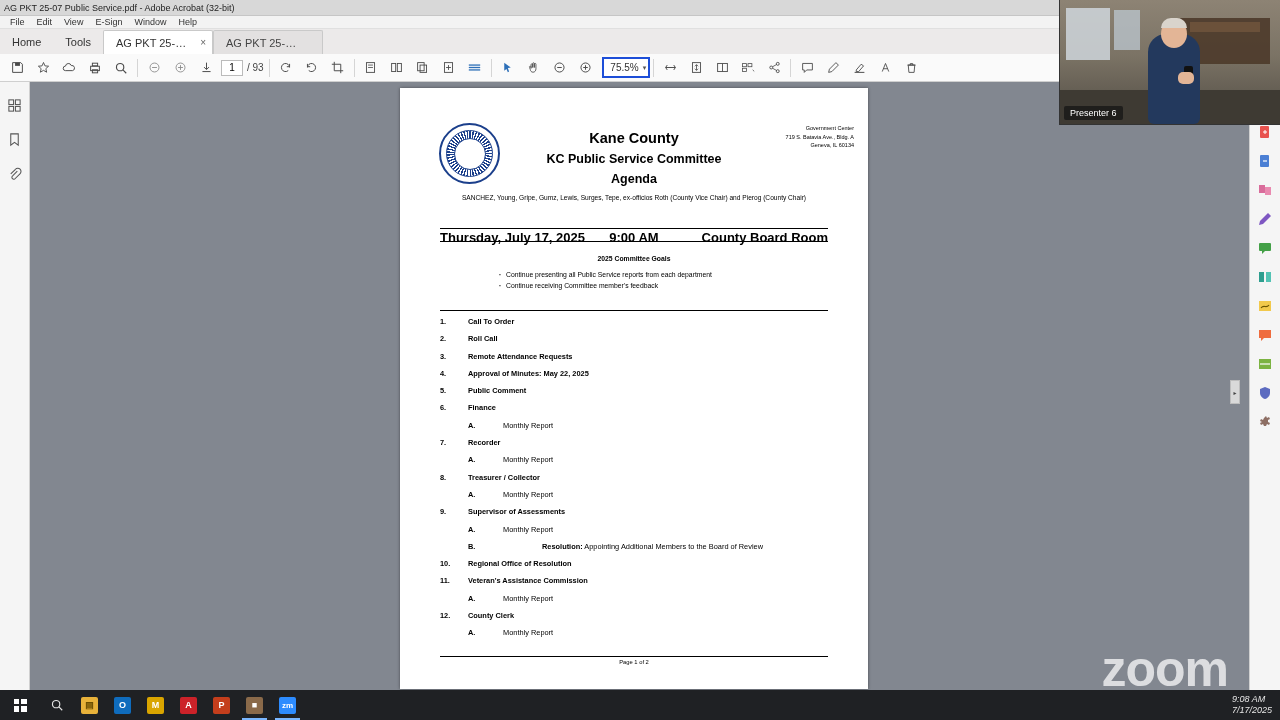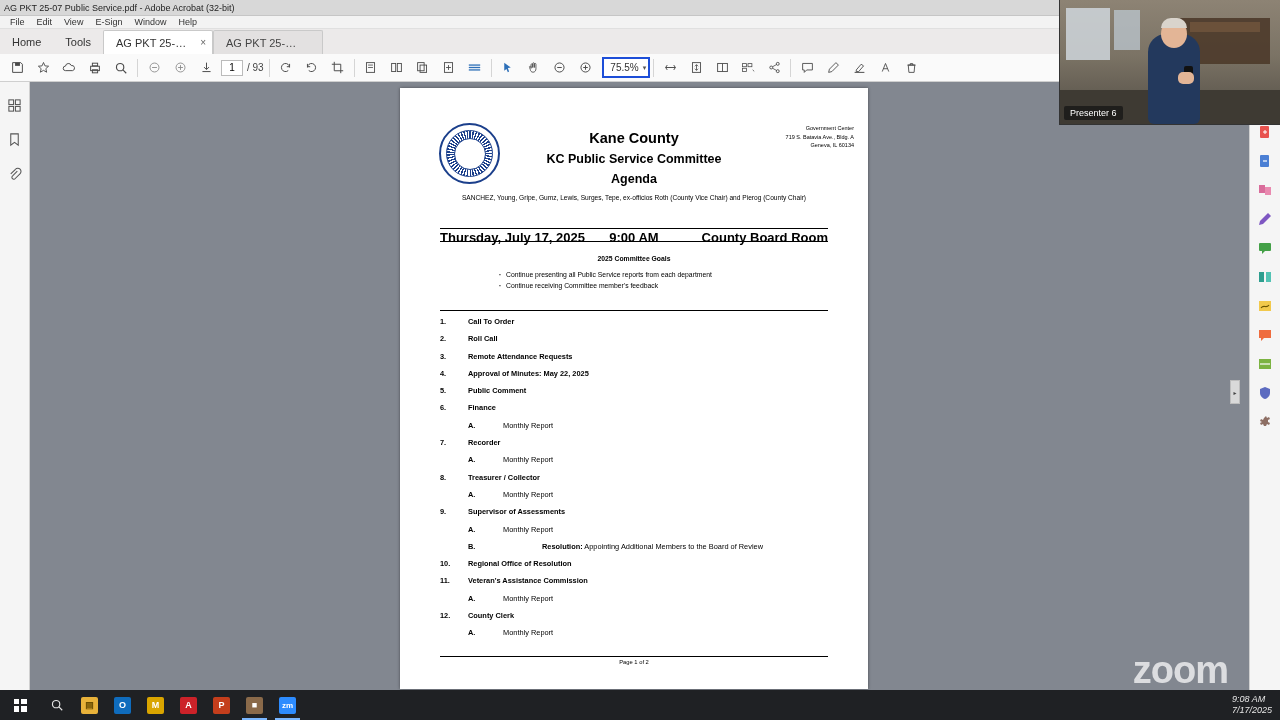--- a/index.html
+++ b/index.html
@@ -212,22 +212,22 @@
   .v-person{position:absolute;left:88px;top:34px;width:52px;height:90px;background:#23395d;border-radius:18px 18px 6px 6px;}
   .v-head{position:absolute;left:101px;top:20px;width:26px;height:28px;border-radius:50%;background:#e3b596;}
   .v-hair{position:absolute;left:101px;top:18px;width:26px;height:10px;border-radius:12px 12px 0 0;background:#d9d4cc;}
   .v-hand{position:absolute;left:118px;top:72px;width:16px;height:12px;border-radius:5px;background:#e3b596;}
   .v-phone{position:absolute;left:124px;top:66px;width:9px;height:14px;background:#111;border-radius:2px;}
   .v-label{
     position:absolute;left:4px;bottom:4px;background:rgba(20,20,20,.72);color:#fff;
     font-size:9px;padding:2px 6px;border-radius:2px;font-family:"Liberation Sans",sans-serif;
   }
   .zoomwm{
-    position:absolute;right:52px;bottom:28px;
-    font-family:"Liberation Sans",sans-serif;font-size:38px;color:rgba(255,255,255,.72);
+    position:absolute;right:52px;bottom:22px;
+    font-family:"Liberation Sans",sans-serif;font-size:50px;color:rgba(255,255,255,.72);
     letter-spacing:-1px;font-weight:bold;
   }
 
   
   .taskbar{
     position:absolute;left:0;bottom:0;width:1280px;height:30px;background:#1f2124;
     display:flex;align-items:center;
   }
   .tb-start{width:40px;height:30px;display:flex;align-items:center;justify-content:center;}
   .tb-start .win{width:13px;height:13px;display:grid;grid-template-columns:1fr 1fr;grid-template-rows:1fr 1fr;gap:1.5px;}

